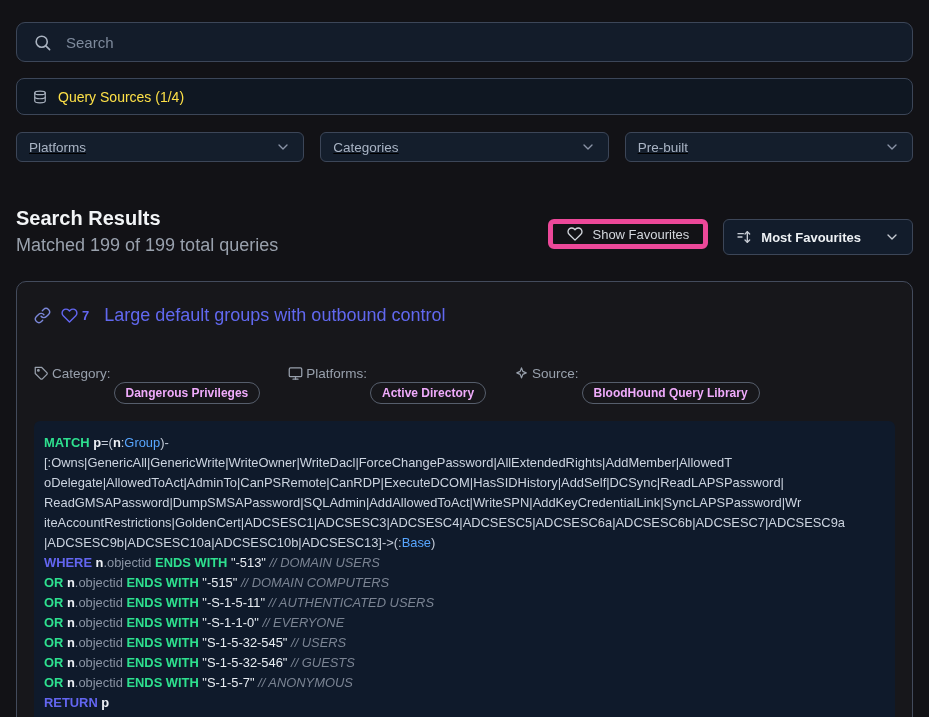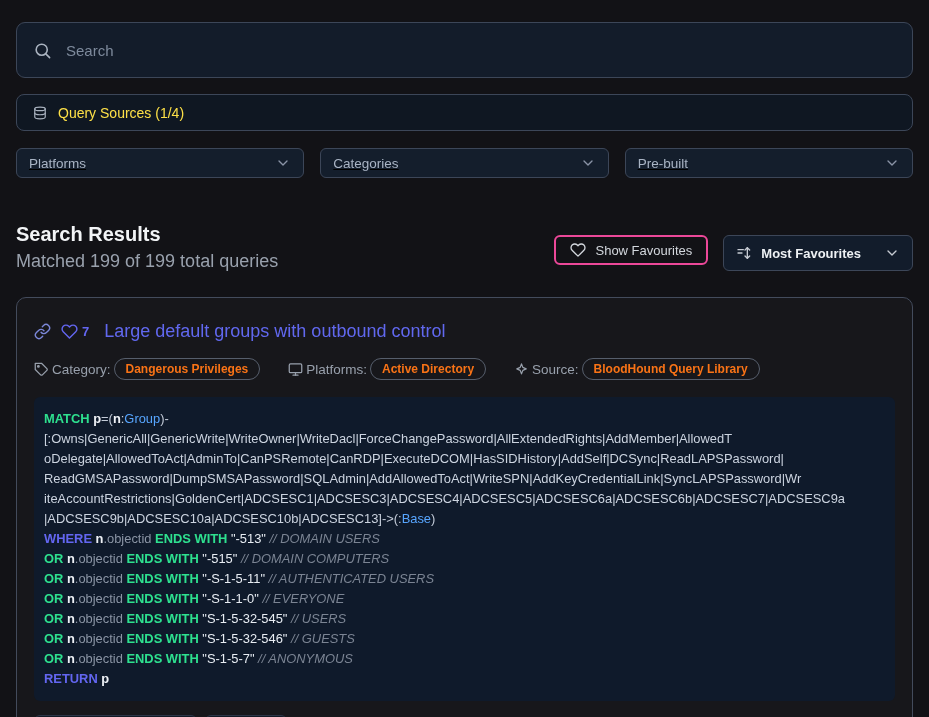--- a/index.html
+++ b/index.html
@@ -1,21 +1,21 @@
 <!DOCTYPE html>
 <html><head>
 <meta charset="utf-8">
 <style>
   html,body{margin:0;padding:0;width:929px;height:717px;overflow:hidden;
     background:#121216;font-family:"Liberation Sans",sans-serif;-webkit-font-smoothing:antialiased;}
   .page{padding:22px 16px 0 16px;}
   svg{display:block;}
 
   
-  .search-bar{height:56px;background:#131c2a;border:1px solid #3c4658;border-radius:9px;
+  .search-bar{height:40px;background:#131c2a;border:1px solid #3c4658;border-radius:9px;
     display:flex;align-items:center;gap:12px;padding:0 16px;box-sizing:border-box;}
   .search-bar svg{color:#aab3c0;}
   .search-bar input{flex:1;background:transparent;border:none;outline:none;color:#dfe4ea;
     font-size:15px;font-family:"Liberation Sans",sans-serif;}
   .search-bar input::placeholder{color:#7e8a9c;}
 
   
   .query-sources{margin-top:16px;height:37px;background:#0f1722;border:1px solid #3c4658;border-radius:8px;
     display:flex;align-items:center;gap:11px;padding:0 16px;box-sizing:border-box;cursor:pointer;}
   .query-sources svg{color:#aab3c0;}
@@ -27,43 +27,43 @@
     display:flex;align-items:center;justify-content:space-between;padding:0 12px;box-sizing:border-box;cursor:pointer;}
   .dropdown .dd-label{color:#a9b4c4;font-size:13.5px;}
   .dropdown svg{color:#8a94a6;}
 
   
   .results-header{margin-top:44px;display:flex;align-items:flex-start;justify-content:space-between;}
   .rh-title{color:#f2f4f6;font-size:20px;font-weight:bold;line-height:24px;}
   .rh-summary{color:#99a1ad;font-size:18px;margin-top:5px;}
   .rh-controls{display:flex;gap:15px;margin-top:13px;}
   .btn-show-fav{height:30px;display:flex;align-items:center;gap:9px;padding:0 14px;
-    background:transparent;border:2px solid #ec4899;border-radius:6px;color:#d3d7dd;font-size:13px;cursor:pointer;
+    background:transparent;border:5px solid #ec4899;border-radius:6px;color:#d3d7dd;font-size:13px;cursor:pointer;
     font-family:"Liberation Sans",sans-serif;}
   .sort-select{height:36px;display:flex;align-items:center;gap:9px;padding:0 12px;
     background:#121c2b;border:1px solid #3c4658;border-radius:6px;cursor:pointer;box-sizing:border-box;}
   .sort-select .sort-label{color:#eef1f4;font-size:13px;font-weight:bold;}
   .sort-select svg{color:#c6cbd3;}
   .sort-select .chev{color:#8a94a6;margin-left:14px;}
 
   
   .card{margin-top:25px;background:#17171b;border:1px solid #434b5c;border-radius:10px;
     padding:23px 17px 20px 17px;box-sizing:border-box;}
   .card-title-row{display:flex;align-items:center;gap:10px;}
   .card-title-row .link-ic{color:#7b87d8;cursor:pointer;}
   .card-title-row .fav{display:flex;align-items:center;gap:4px;color:#6366f1;cursor:pointer;}
   .fav-count{color:#6366f1;font-size:13px;font-weight:bold;}
   .card-title{color:#6168ef;font-size:18px;font-weight:normal;margin-left:5px;cursor:pointer;}
 
   .card-meta-row{display:flex;align-items:center;gap:28px;margin-top:16px;}
   .meta-group{display:flex;align-items:center;gap:3px;}
   .meta-group svg{color:#98a0ac;}
   .meta-label{color:#98a0ac;font-size:13.5px;}
-  .badge{border:1px solid #565e6c;border-radius:999px;padding:3px 11px;color:#f97316;
-    font-size:12px;font-weight:bold;white-space:nowrap;}
+  .badge{border:1px solid #565e6c;border-radius:999px;padding:3px 11px;color:#f0abfc;
+    font-size:12px;font-weight:bold;white-space:nowrap;margin-top:40px;}
 
   
   .code-block{margin-top:17px;background:#0f1a2b;border-radius:6px;padding:12px 10px;
     font-family:Liberation Sans, sans-serif;font-size:12.9px;line-height:20px;}
   .code-line{white-space:pre;overflow:hidden;height:20px;}
   .tk-g{color:#2ee08f;font-weight:bold;}
   .tk-i{color:#6366f1;font-weight:bold;}
   .tk-v{color:#eef1f6;font-weight:bold;}
   .tk-p{color:#c3cbd8;}
   .tk-r{color:#ccd4e0;}

